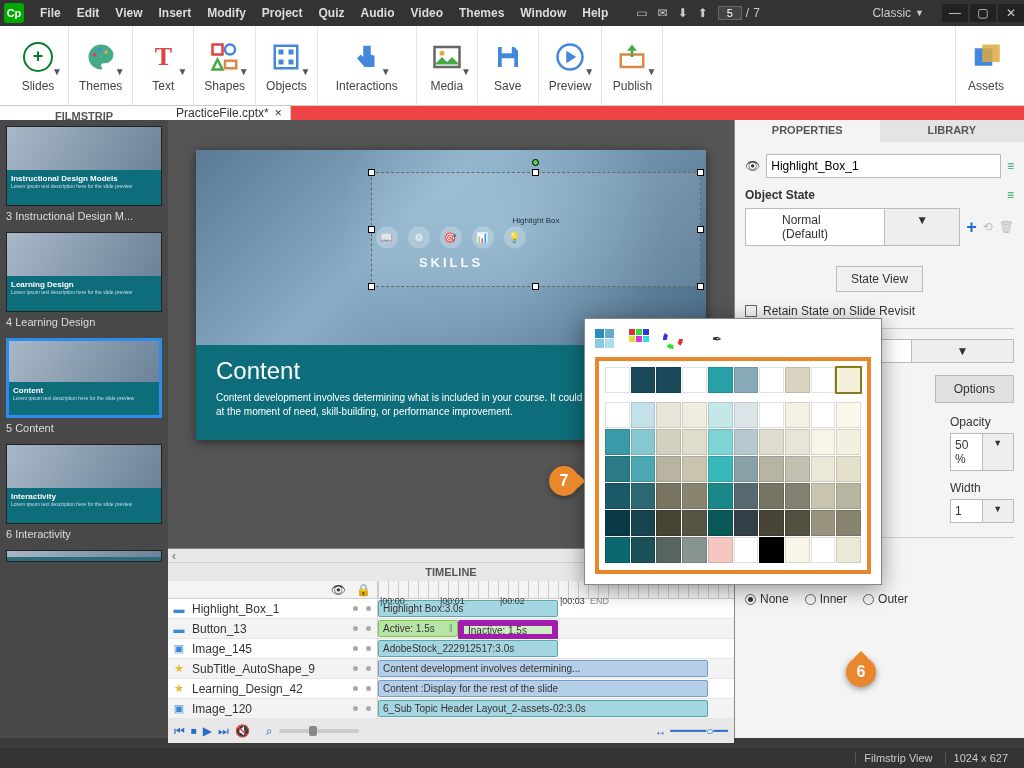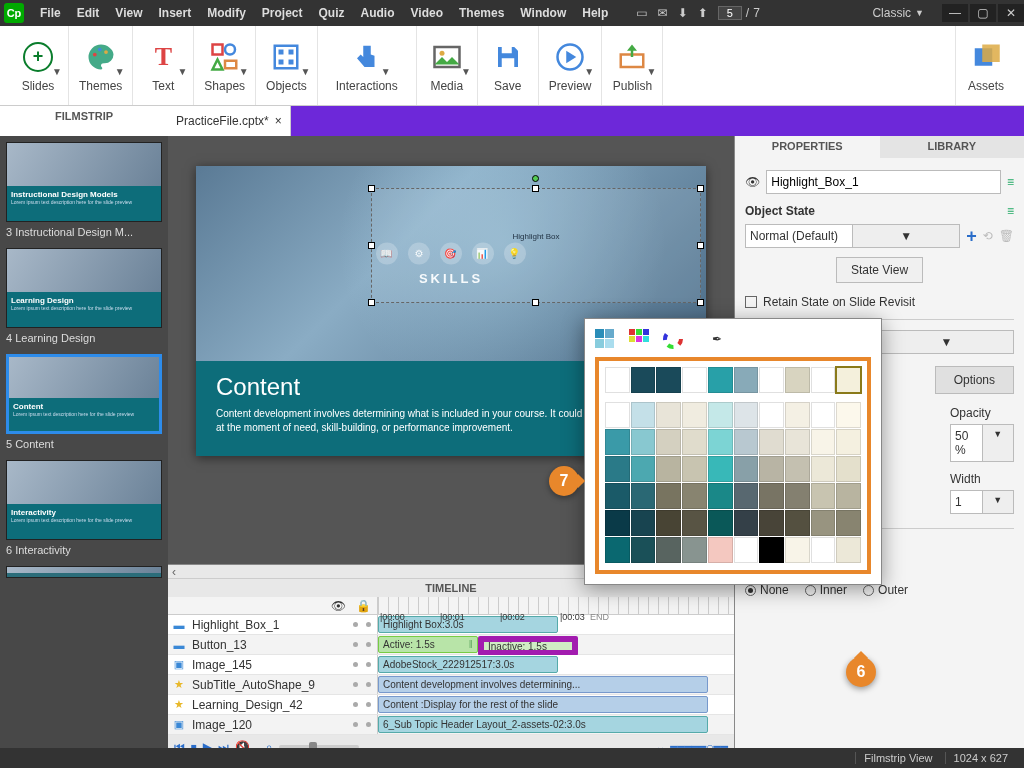--- a/index.html
+++ b/index.html
@@ -22,21 +22,21 @@
   .ribbon { height: 80px; background: #fff; border-bottom:1px solid #ccc; display: flex; align-items: center; padding: 0 8px; gap: 0; }
   .rgroup { display: flex; flex-direction: column; align-items: center; justify-content: center; padding: 4px 10px; border-right:1px solid #e4e4e4; height:100%; }
   .rgroup:last-child{margin-left:auto;border-right:none;border-left:1px solid #e4e4e4;}
   .ricon { width:40px; height:36px; display:flex;align-items:center;justify-content:center; position:relative;}
   .ricon .chev { position:absolute; right:-4px; bottom:-2px; font-size:10px; color:#555;}
   .rlabel { font-size: 12px; color:#444; margin-top:4px;}
   .rshape { width:30px;height:30px; border:2px solid #0a7d2c; border-radius:50%; display:flex;align-items:center;justify-content:center; color:#0a7d2c; font-size:18px; font-weight:bold;}
   .ricon svg { width:30px;height:30px;}
   
   
-  .doctabs { height: 30px; background: #6d28d9; display: flex; }
+  .doctabs { height: 14px; background: #ef4444; display: flex; }
   .doctab { background: #fff; padding: 2px 8px; font-size: 12px; border-right:1px solid #ccc; display:flex;align-items:center; gap:6px;}
   .filmstrip-header { width:168px; background:#fff; text-align:center; font-size:11px; font-weight:bold; padding:4px 0; color:#555;}
   
   
   .main { display: flex; height: 618px; }
   .filmstrip { width: 168px; background: #484848; overflow-y: auto; padding: 6px;}
   .thumb { margin-bottom: 10px;}
   .thumb-img { width:100%; height:80px; background:#2b6d7a; border:1px solid #222; position:relative; overflow:hidden;}
   .thumb-img.sel { border:3px solid #2d8ceb;}
   .thumb-label { color:#ddd; font-size:11px; margin-top:4px;}
@@ -85,21 +85,21 @@
   
   .right { width: 290px; background:#f4f4f4; border-left:1px solid #888; display:flex;flex-direction:column;}
   .rtabs { height:22px; display:flex;}
   .rtab { flex:1; text-align:center; font-size:11px; font-weight:bold; padding:4px; background:#e4e4e4; color:#555;}
   .rtab.active{background:#f4f4f4;}
   .rpanel { padding:8px 10px; overflow:hidden; flex:1; font-size:12px; color:#333;}
   .row{display:flex;align-items:center;gap:6px;margin:4px 0;}
   .row input[type=text]{flex:1;padding:4px;border:1px solid #bbb;background:#fff;font-size:12px;}
   .sect-title{font-weight:bold;margin:10px 0 6px;display:flex;align-items:center;gap:4px;}
   .dropdown{display:flex;border:1px solid #bbb;background:#fff;}
-  .dropdown span{flex:1;padding:4px;}
+  .dropdown span{flex:1;padding:4px;margin-left:32px;}
   .dropdown .dd{width:18px;text-align:center;border-left:1px solid #bbb;background:#eee;}
   .btn{padding:5px 14px;background:#f0f0f0;border:1px solid #bbb;}
   .tabbtns{display:flex;gap:0;margin:12px 0;}
   .tabbtn{padding:6px 18px;background:#fff;border:1px solid #bbb;}
   .tabbtn.sel{background:#e0e0e0;}
   .proprow{display:flex;align-items:center;justify-content:space-between;margin:10px 0;}
   .numbox{display:flex;border:1px solid #bbb;background:#fff;width:64px;}
   .numbox span{flex:1;padding:4px;}
   .numbox .dd{width:16px;border-left:1px solid #bbb;background:#eee;text-align:center;font-size:9px;}
   .radiorow{display:flex;gap:16px;margin:6px 0;}
@@ -410,21 +410,21 @@
           <div class="tl-row alt">
             <div class="tl-name">
               <span class="tl-ico" style="color:#3a88d6">▬</span>
               <span>Button_13</span>
               <span class="tl-dots">
                 <span class="tl-dot"></span>
                 <span class="tl-dot"></span>
               </span>
             </div>
             <div style="flex:1;display:flex;background:#f3f3f3;">
-              <div class="tl-bar bar-green" style="width:100px;">Active: 1.5s<span style="margin-left:auto;color:#6a6;">‖</span></div>
+              <div class="tl-bar bar-green" style="width:80px;">Active: 1.5s<span style="margin-left:auto;color:#6a6;">‖</span></div>
               <div class="tl-bar bar-green2" style="width:100px;">Inactive: 1.5s</div>
             </div>
           </div>
           <div class="tl-row">
             <div class="tl-name">
               <span class="tl-ico" style="color:#3a88d6">▣</span>
               <span>Image_145</span>
               <span class="tl-dots">
                 <span class="tl-dot"></span>
                 <span class="tl-dot"></span>
@@ -506,21 +506,21 @@
         </div>
       <div class="row">
         <div class="dropdown" style="flex:1;">
             <span>Normal (Default)</span>
             <span class="dd">▼</span>
           </div>
         <span style="color:#2a6dc9;font-size:18px;font-weight:bold;">+</span>
         <span style="color:#bbb;">⟲</span>
         <span style="color:#bbb;">🗑</span>
       </div>
-      <div class="row" style="justify-content:center;margin-top:9px;">
+      <div class="row" style="justify-content:center;margin-top:20px;">
           <div class="btn">State View</div>
         </div>
       <div class="row" style="margin-top:12px;">
           <span style="width:12px;height:12px;border:1px solid #666;display:inline-block;"></span>
           <span>Retain State on Slide Revisit</span>
         </div>
       <hr style="margin:10px 0;border:none;border-top:1px solid #ccc;">
       <div class="row">
           <div class="dropdown" style="flex:1;">
             <span style="text-align:right;width:100%;">Style]</span>

